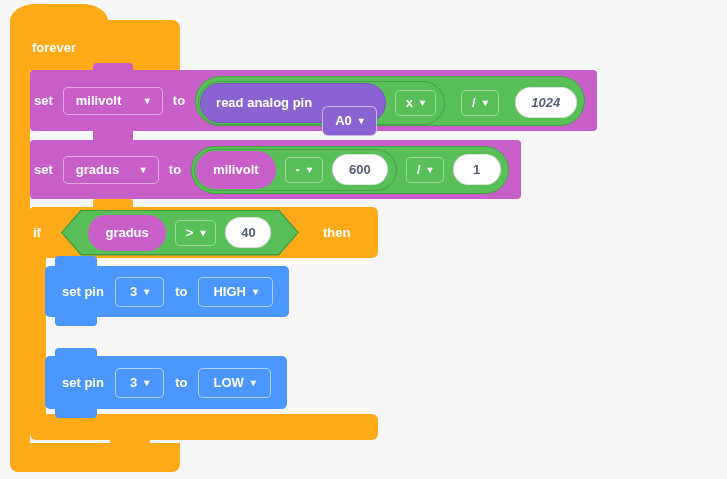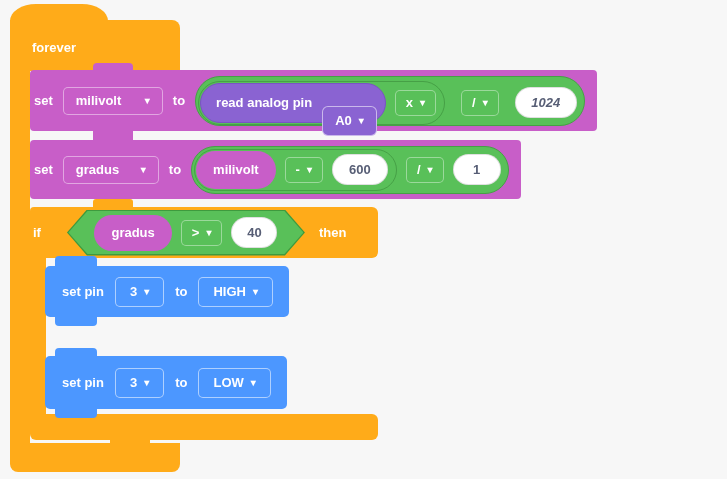--- a/index.html
+++ b/index.html
@@ -115,36 +115,36 @@
         <div class="dd dd-green">
           <span>/</span>
           <span class="arrow">▾</span>
         </div>
         <div class="oval" style="min-width:48px;">1</div>
       </div>
     </div>
   </div>
 
   <div class="abs orange" style="left:30px;top:207px;width:348px;height:51px;border-radius:4px 6px 6px 0;padding-left:3px;">
-    <div class="row" style="gap:10px;">
+    <div class="row" style="gap:4px;">
       <span class="lbl">if</span>
 
       <div class="hexa-outer" style="margin-left:16px;">
         <div class="hexa-inner">
           <div class="magenta-pill" style="height:36px;border-radius:18px;">
             <span class="lbl">gradus</span>
           </div>
           <div class="dd dd-green">
             <span>&gt;</span>
             <span class="arrow">▾</span>
           </div>
           <div class="oval" style="min-width:46px;">40</div>
         </div>
       </div>
-      <span class="lbl" style="margin-left:4px;">then</span>
+      <span class="lbl" style="margin-left:20px;">then</span>
     </div>
   </div>
   <div class="abs orange" style="left:30px;top:258px;width:16px;height:156px;"></div>
   <div class="abs orange" style="left:30px;top:414px;width:348px;height:26px;border-radius:0 6px 6px 6px;"></div>
 
   <div class="abs blue" style="left:55px;top:256px;width:42px;height:14px;border-radius:4px 4px 0 0;"></div>
   <div class="abs blue" style="left:55px;top:315px;width:42px;height:11px;border-radius:0 0 4px 4px;"></div>
   <div class="abs blue" style="left:55px;top:348px;width:42px;height:12px;border-radius:4px 4px 0 0;"></div>
   <div class="abs blue" style="left:55px;top:407px;width:42px;height:11px;border-radius:0 0 4px 4px;"></div>
 

